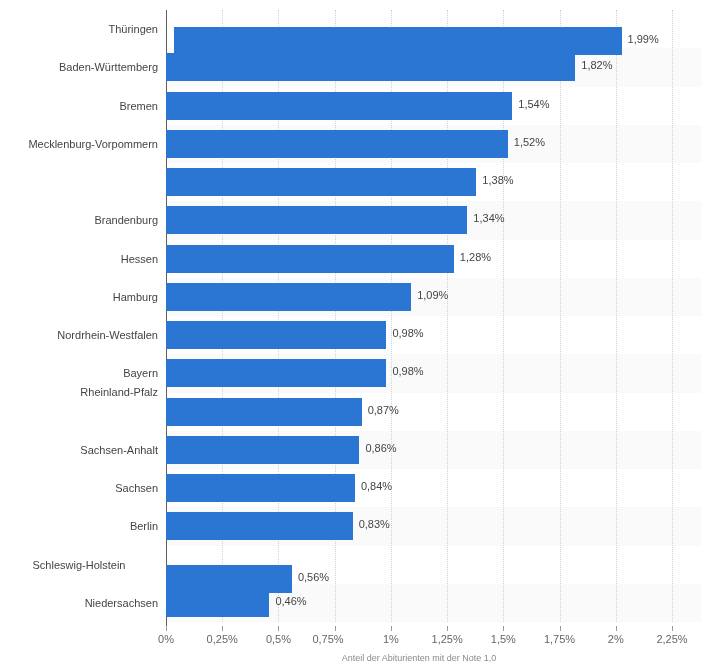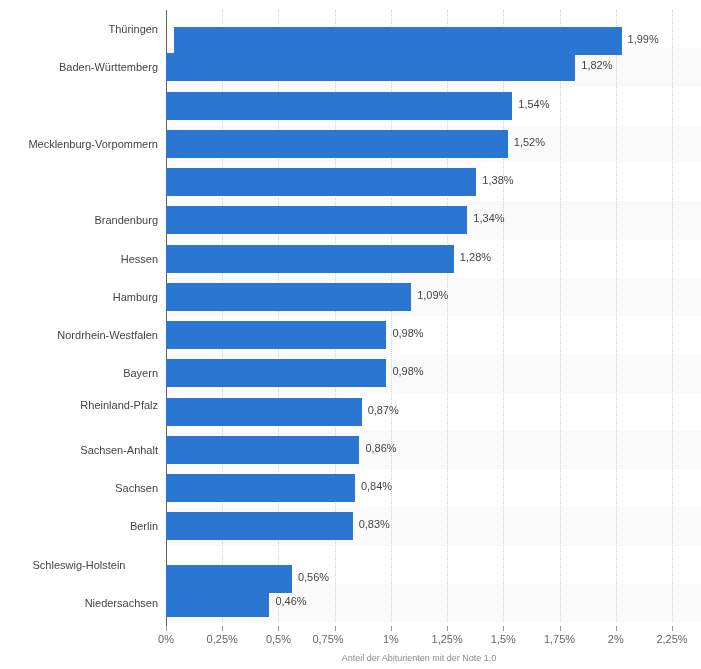--- a/index.html
+++ b/index.html
@@ -261,27 +261,28 @@
           <div class="bar-value" style="left: 109.449px;">0,46%</div>
         </div>
       </div>
   </div>
 
   <div class="axis-line"></div>
 
   <div class="cat-labels" id="cat-labels">
       <div class="cat-label" style="top: 13.125px;">Thüringen</div>
       <div class="cat-label" style="top: 51.375px;">Baden-Württemberg</div>
+      <div class="cat-label" style="top: 89.625px;">Bremen</div>
       <div class="cat-label" style="top: 127.875px;">Mecklenburg-Vorpommern</div>
       <div class="cat-label" style="top: 204.375px;">Brandenburg</div>
       <div class="cat-label" style="top: 242.625px;">Hessen</div>
       <div class="cat-label" style="top: 280.875px;">Hamburg</div>
       <div class="cat-label" style="top: 319.125px;">Nordrhein-Westfalen</div>
       <div class="cat-label" style="top: 357.375px;">Bayern</div>
-      <div class="cat-label" style="top: 389px;">Rheinland-Pfalz</div>
+      <div class="cat-label" style="top: 376px;">Rheinland-Pfalz</div>
       <div class="cat-label" style="top: 433.875px; margin-left: 17px;">Sachsen-Anhalt</div>
       <div class="cat-label" style="top: 472.125px;">Sachsen</div>
       <div class="cat-label" style="top: 510.375px;">Berlin</div>
       <div class="cat-label" style="top: 548.625px; text-align: center;">Schleswig-Holstein</div>
       <div class="cat-label" style="top: 586.875px;">Niedersachsen</div>
     </div>
 
   <div class="x-axis" id="x-axis">
       <div class="x-tick-mark" style="left: 0px;"></div>
       <div class="x-tick-label" style="left: 0px;">0%</div>

